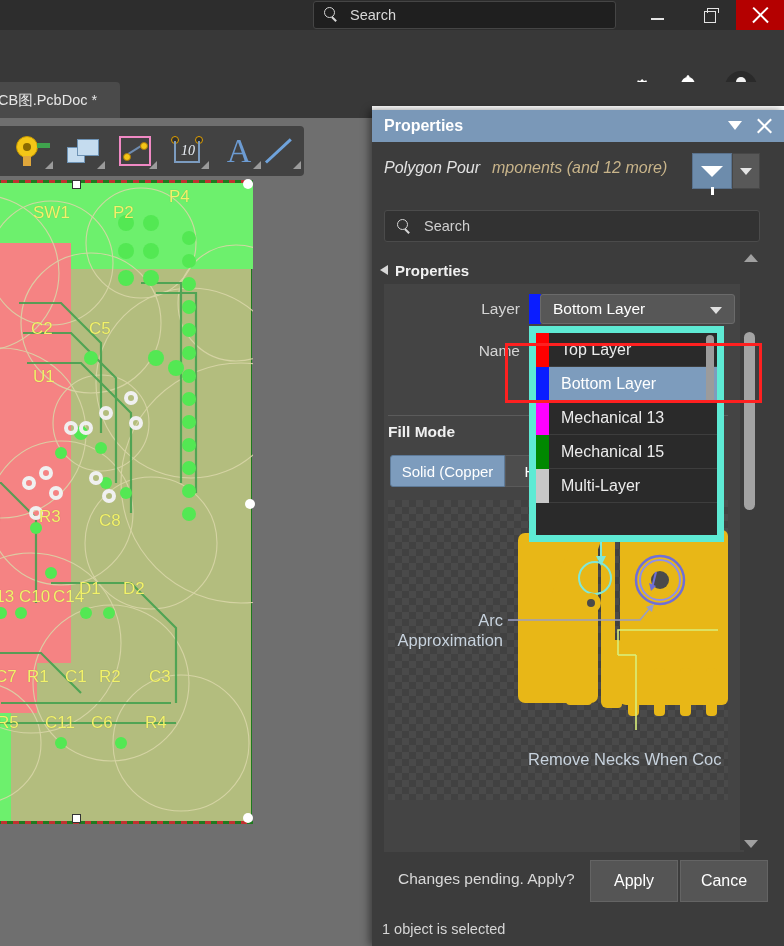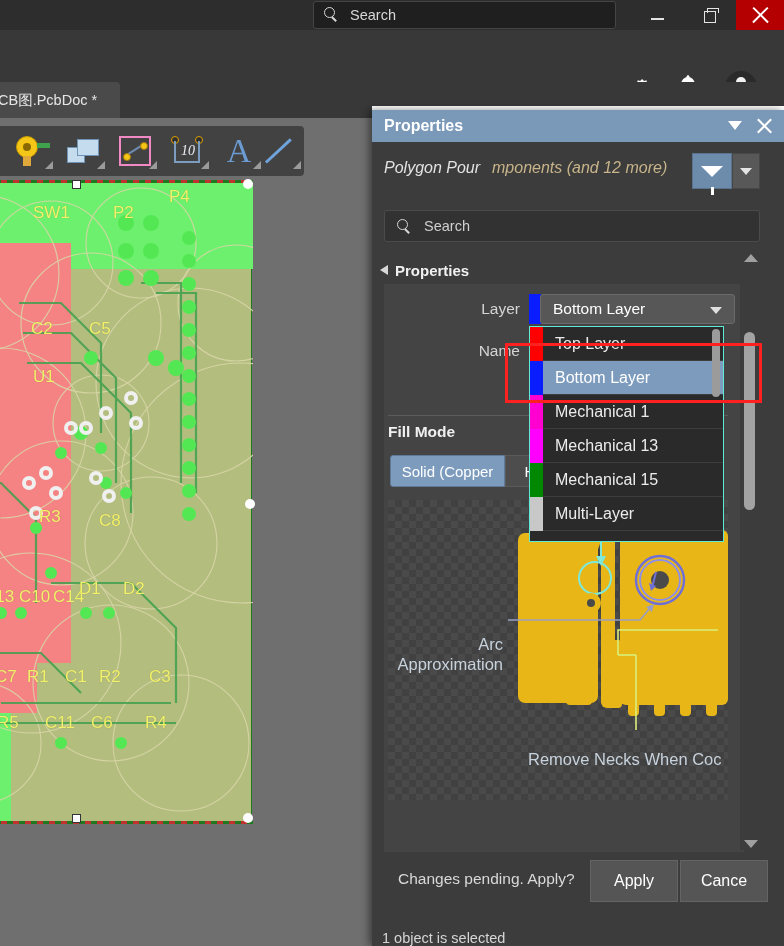--- a/index.html
+++ b/index.html
@@ -342,21 +342,21 @@
   }
   .combo-arrow {
     position:absolute; right:12px; top:12px;
     width:0; height:0; border-left:6px solid transparent;
     border-right:6px solid transparent; border-top:7px solid #e0e0e0;
   }
 
   
   .dropdown {
     position:absolute; left:529px; top:326px; width:195px; height:216px;
-    background:#2a2a2a; border:1px solid #5eead4; z-index:30;
+    background:#2a2a2a; border:7px solid #5eead4; z-index:30;
   }
   .dd-item {
     position:relative; height:34px; display:flex; align-items:center;
     border-bottom:1px solid #3d3d3d; color:#ececec; font-size:16px;
   }
   .dd-item .sw { width:13px; height:34px; flex:none; }
   .dd-item .lb { padding-left:12px; }
   .dd-item.sel { background:#7d9cbd; }
   .dd-item.sel .lb { color:#ffffff; }
   .dd-scroll {
@@ -400,21 +400,21 @@
     background-position:0 0, 7px 7px;
     overflow:hidden;
   }
   .cu { position:absolute; background:#e8b717; }
   .illus-cap {
     position:absolute; color:#c7d2dd; font-size:16.5px; white-space:nowrap;
   }
   #cap-islands { left:150px; top:-8px; }
   #cap-necks   { left:140px; top:250px; }
   #cap-arc     { left:-5px; top:110px; width:120px; text-align:right;
-                 line-height:20px;margin-top:24px; }
+                 line-height:20px; }
 
   .inarea-row {
     position:absolute; left:388px; top:830px; width:300px; height:22px;
     display:flex; align-items:center; gap:8px;
   }
   .chk {
     width:17px; height:17px; background:#555; border:1px solid #707070;
     position:relative;
   }
   .chk::after {
@@ -450,21 +450,21 @@
   .fbtn {
     position:absolute; top:8px; height:42px;
     display:flex; align-items:center; justify-content:center;
     background:#555555; border:1px solid #646464;
     color:#ffffff; font-size:16px;
   }
   #btn-apply { left:218px; width:88px; }
   #btn-cancel { left:308px; width:88px; }
   .statusbar {
     position:absolute; left:372px; top:912px; width:412px; height:34px;
-    background:#3c3c3c; display:flex; align-items:flex-end; padding-left:10px;
+    background:#3c3c3c; display:flex; align-items:center; padding-left:10px;
   }
   .statusbar span { color:#d6d6d6; font-size:14.5px; }
 
   
   .annot {
     position:absolute; left:505px; top:343px; width:257px; height:60px;
     border:3px solid #ff2020; z-index:60; pointer-events:none;
   }
 </style>
 </head>
@@ -728,24 +728,20 @@
   <div class="dropdown">
     <div class="dd-item">
       <span class="sw" style="background:#ff0000"></span>
       <span class="lb">Top Layer</span>
     </div>
     <div class="dd-item sel">
       <span class="sw" style="background:#0a1dff"></span>
       <span class="lb">Bottom Layer</span>
     </div>
     <div class="dd-item">
-      <span class="sw" style="background:#ff00d0"></span>
-      <span class="lb">Mechanical 1</span>
-    </div>
-    <div class="dd-item">
       <span class="sw" style="background:#ff00ff"></span>
       <span class="lb">Mechanical 13</span>
     </div>
     <div class="dd-item">
       <span class="sw" style="background:#008800"></span>
       <span class="lb">Mechanical 15</span>
     </div>
     <div class="dd-item">
       <span class="sw" style="background:#c8c8c8"></span>
       <span class="lb">Multi-Layer</span>

